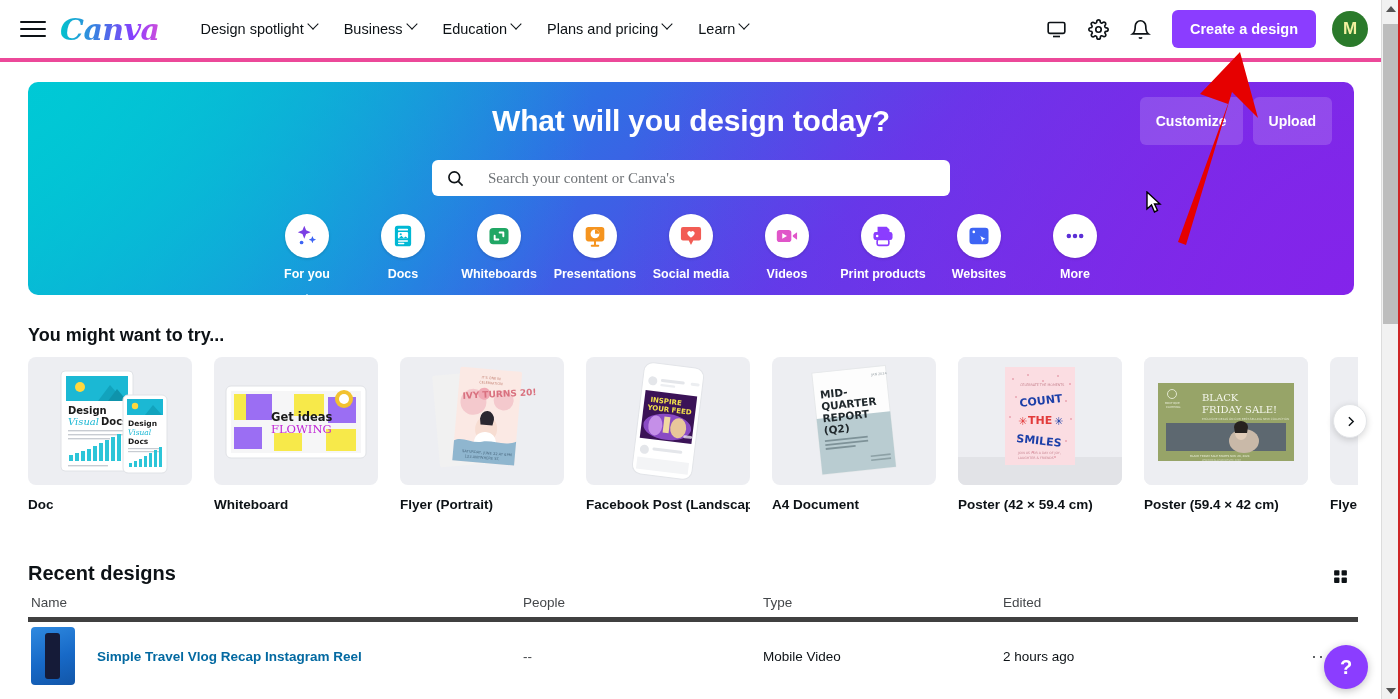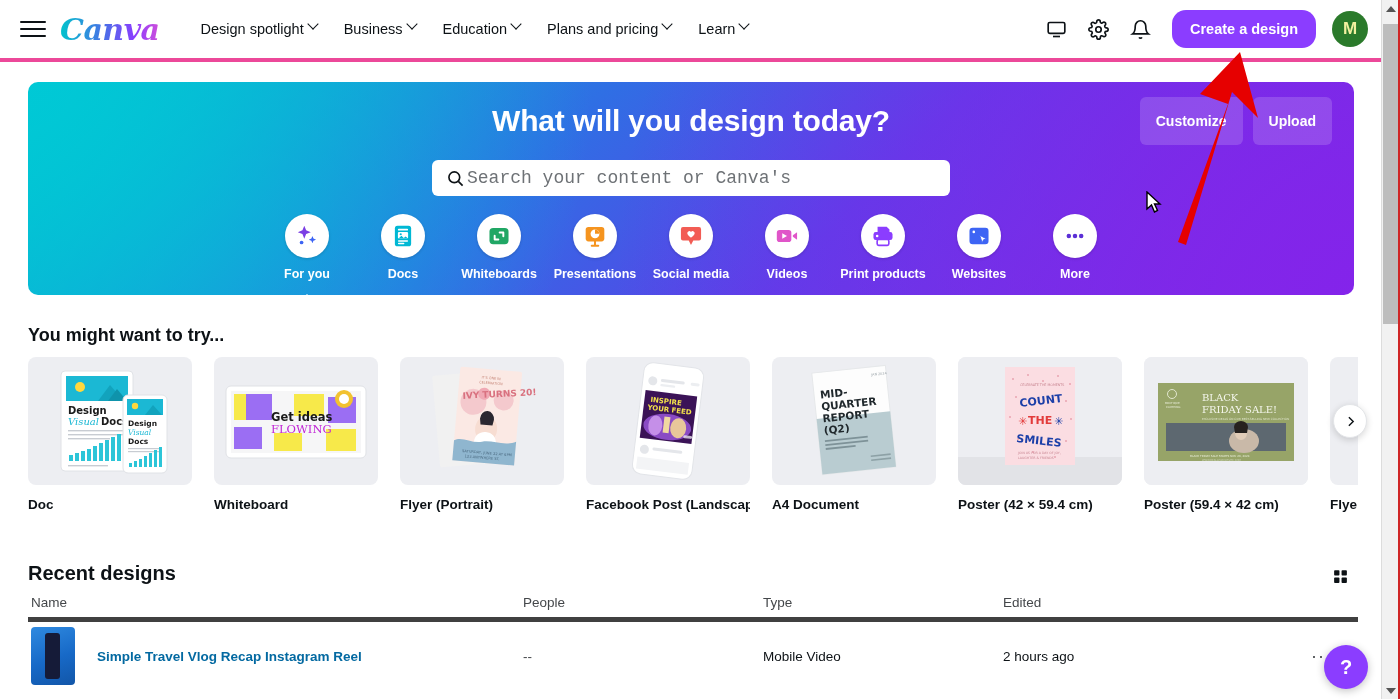--- a/index.html
+++ b/index.html
@@ -54,21 +54,21 @@
   .header-right {
     margin-left: auto; display: flex; align-items: center; gap: 6px; margin-right: 18px;
   }
   .hicon {
     width: 36px; height: 36px; border-radius: 50%;
     display: flex; align-items: center; justify-content: center;
     cursor: pointer;
   }
   .create-btn {
     background: #8b3dff; color: #fff;
-    border: none; border-radius: 14px;
+    border: none; border-radius: 6px;
     font-family: "Liberation Sans", sans-serif;
     font-size: 14.5px; font-weight: bold;
     padding: 0 18px; height: 38px;
     margin-left: 8px; cursor: pointer; white-space: nowrap;
   }
   .avatar {
     width: 36px; height: 36px; border-radius: 50%;
     background: #2b7a2b; color: #f3f0a0;
     display: flex; align-items: center; justify-content: center;
     font-size: 17px; font-weight: bold; margin-left: 10px; cursor: pointer;
@@ -121,22 +121,22 @@
     position: absolute; top: 22px; left: 0; width: 100%;
     text-align: center; color: #fff;
     font-size: 30px; font-weight: bold; letter-spacing: -0.2px;
   }
   .search-wrap {
     position: absolute; top: 78px; left: 50%; transform: translateX(-50%);
     width: 518px; height: 36px; background: #fff;
     border-radius: 6px; display: flex; align-items: center; padding: 0 14px;
   }
   .search-input {
-    border: none; outline: none; flex: 1; margin-left: 2px;
-    font-family: Liberation Mono, monospace; font-size: 18px; color: #0d1216;
+    border: none; outline: none; flex: 1; margin-left: 23px;
+    font-family: Liberation Serif, serif; font-size: 15px; color: #0d1216;
     background: transparent;
   }
   .search-input::placeholder { color: #6e7276; }
 
   .cats {
     position: absolute; top: 132px; left: 0; width: 100%;
     display: flex; justify-content: center; gap: 0;
   }
   .cat {
     width: 96px; display: flex; flex-direction: column;

